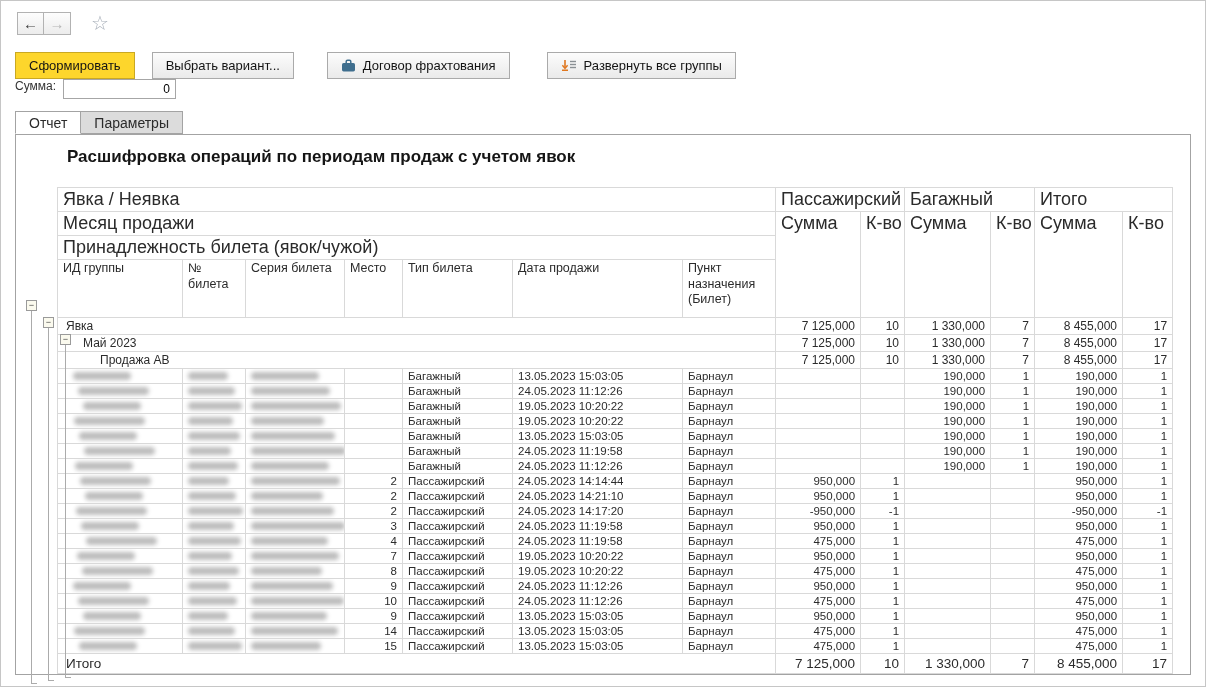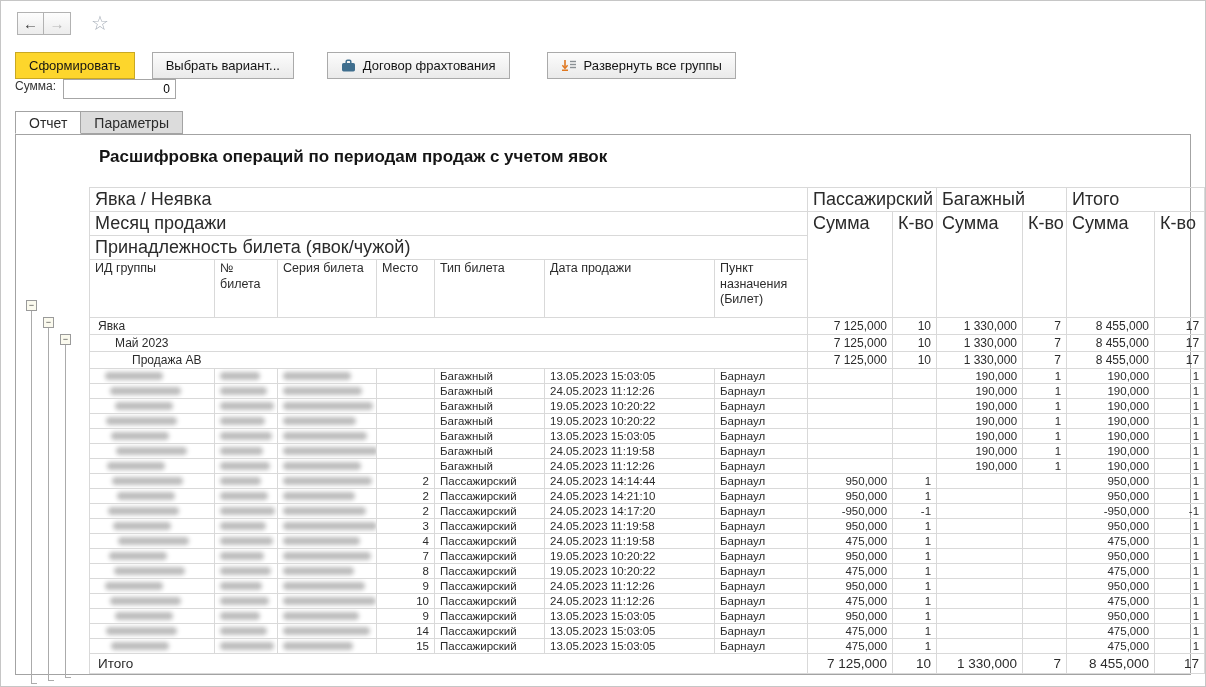--- a/index.html
+++ b/index.html
@@ -32,21 +32,21 @@
               padding:0 5px; margin-left:7px; font-family:"Liberation Sans",sans-serif; }
 
   
   .tabs { display:flex; padding-left:14px; margin-top:6px; position:relative; z-index:2; }
   .tab { height:23px; padding:0 13px; font-size:14px; display:flex; align-items:center; cursor:pointer; }
   .tab.active { background:#fff; border:1px solid #a3a3a3; border-bottom:1px solid #fff; margin-bottom:-1px; }
   .tab.inactive { background:#dcdcdc; border:1px solid #a3a3a3; border-left:none; }
 
   
   .panel { position:relative; margin:0 14px; height:541px; border:1px solid #a3a3a3; background:#fff; z-index:1; }
-  .content { margin-left:73px; padding-top:8px; }
+  .content { margin-left:41px; padding-top:8px; }
   .report-title { font-size:17px; font-weight:bold; color:#151515; padding:4px 0 0 10px; height:30px; white-space:nowrap; }
 
   table.rpt { border-collapse:collapse; table-layout:fixed; width:1115px; margin-top:14px;
               font-size:12px; color:#2b2b2b; border:1px solid #a9adb0; }
   table.rpt td { border:1px solid #d9d9d9; padding:1px 5px; overflow:hidden; white-space:nowrap; }
   tr.h td   { height:15px; font-size:18px; }
   tr.ch td  { height:58px; vertical-align:top; white-space:normal; line-height:1.25; font-size:12.5px; }
   tr.g td   { height:13px; font-size:12px; }
   tr.d td   { height:13px; font-size:11.5px; }
   tr.t td   { height:20px; font-size:13.5px; }

